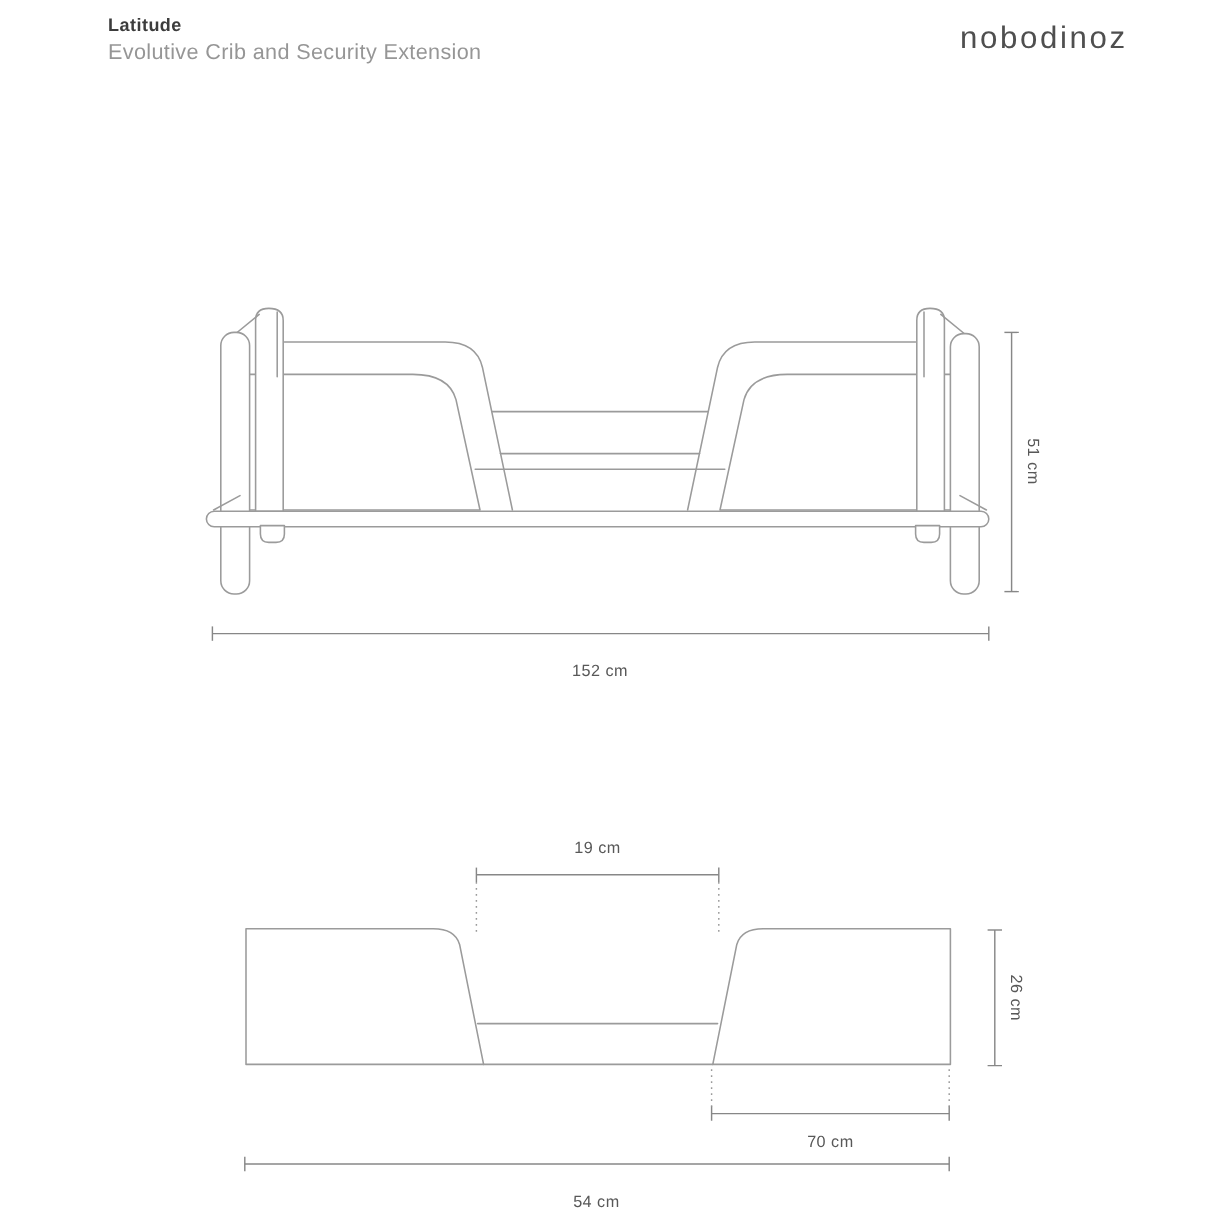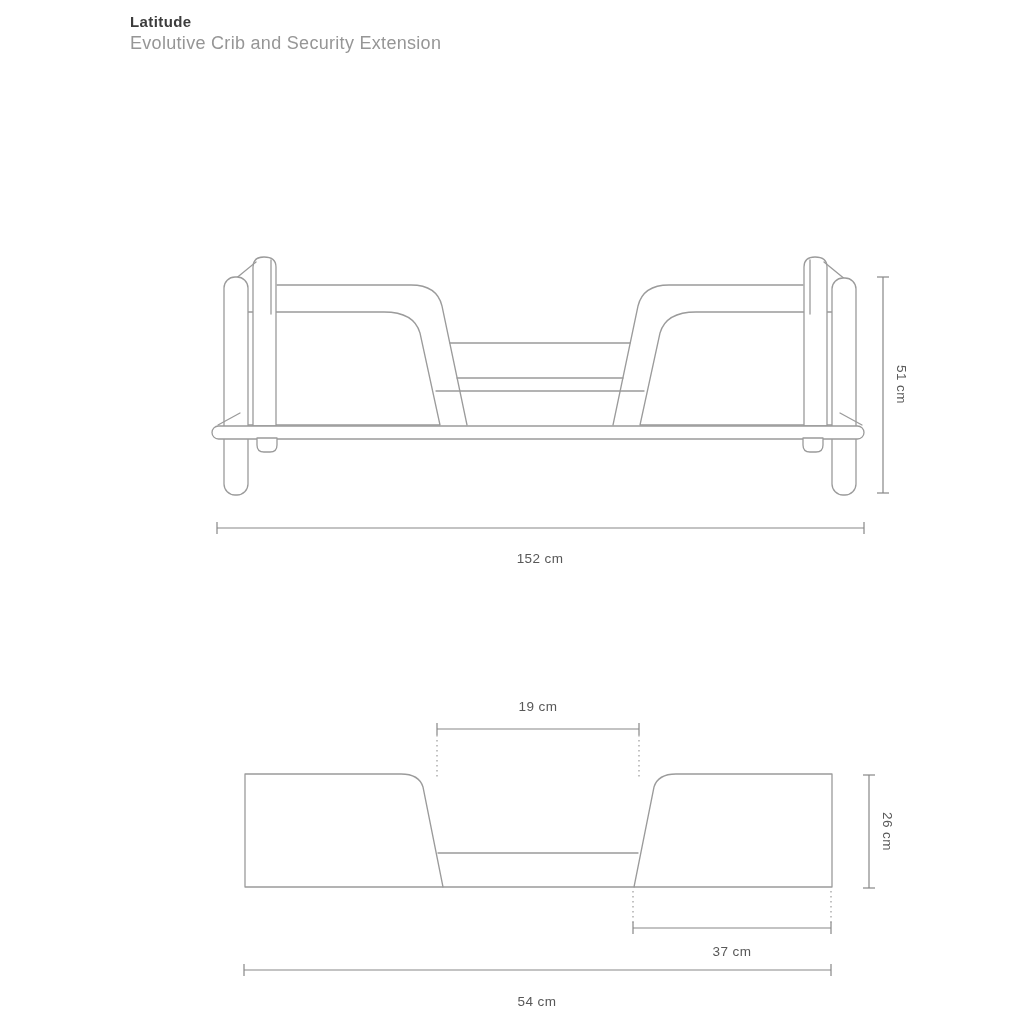--- a/index.html
+++ b/index.html
@@ -1,17 +1,17 @@
 <!DOCTYPE html>
 <html><head>
 <meta charset="utf-8">
 <style>
   html,body{margin:0;padding:0;background:#ffffff;}
   body{font-family:"Liberation Sans", sans-serif;}
-  #stage{position:relative;width:964px;height:1024px;background:#ffffff;overflow:hidden;margin-left:40px;}
+  #stage{position:relative;width:964px;height:1024px;background:#ffffff;overflow:hidden;}
 
   .product-title{
     position:absolute;left:90px;top:13px;
     font-size:15px;font-weight:600;color:#3c3c3c;letter-spacing:.4px;
   }
   .product-subtitle{
     position:absolute;left:90px;top:33px;
     font-size:18px;font-weight:400;color:#969696;letter-spacing:.3px;
   }
   .brand-logo{
@@ -31,20 +31,21 @@
   }
   .dim-label.vertical{transform:rotate(90deg);}
 </style>
 </head>
 <body>
 
 <div id="stage">
 
   <div class="product-title">Latitude</div>
   <div class="product-subtitle">Evolutive Crib and Security Extension</div>
+  <div class="brand-logo">nobodinoz</div>
 
   <svg class="drawing" width="1024" height="1024" viewBox="0 0 1024 1024">
 
     <g>
 
       <g>
         <path class="line" d="M237,285 H371 Q397,285 402,306 L427,425"></path>
         <path class="line" d="M763,285 H629 Q603,285 598,306 L573,425"></path>
         <path class="line" d="M410,343 H590"></path>
         <path class="line" d="M417,378 H583"></path>
@@ -130,17 +131,17 @@
   </svg>
 
   <span class="dim-label vertical" style="left:816px;top:377px;">51 cm</span>
 
   <span class="dim-label" style="left:455px;top:551px;">152 cm</span>
 
   <span class="dim-label" style="left:453px;top:699px;text-align:center;">19 cm</span>
 
   <span class="dim-label vertical" style="left:802px;top:824px;">26 cm</span>
 
-  <span class="dim-label" style="left:647px;top:944px;">37 cm</span>
+  <span class="dim-label" style="left:647px;top:944px;">70 cm</span>
 
   <span class="dim-label" style="left:452px;top:994px;">54 cm</span>
 
 </div>
 
 </body></html>

